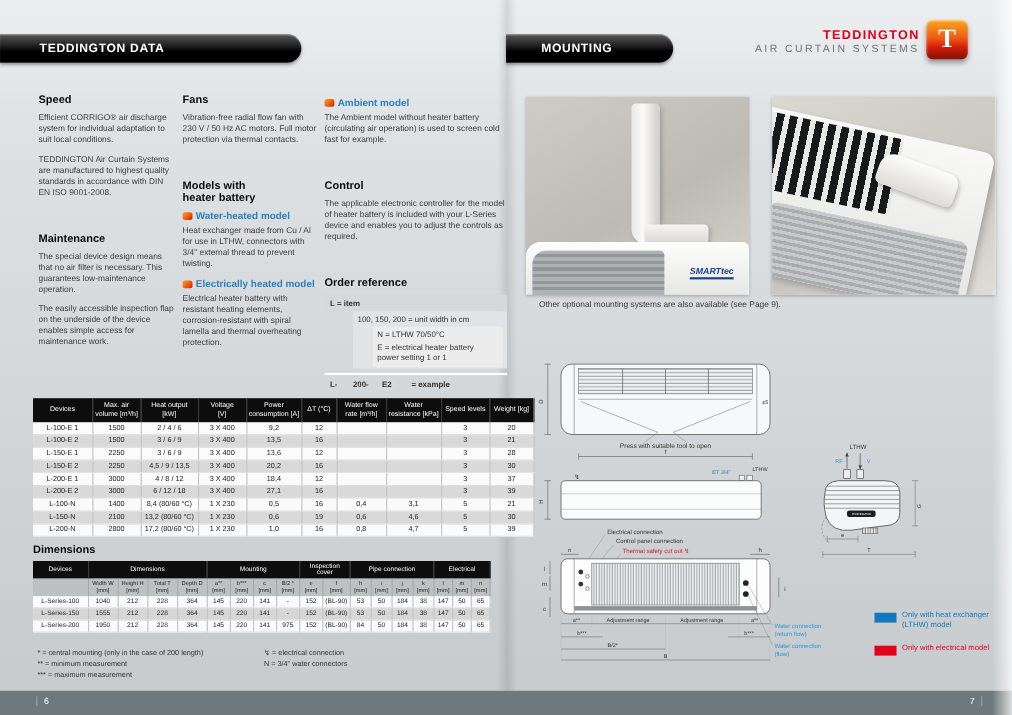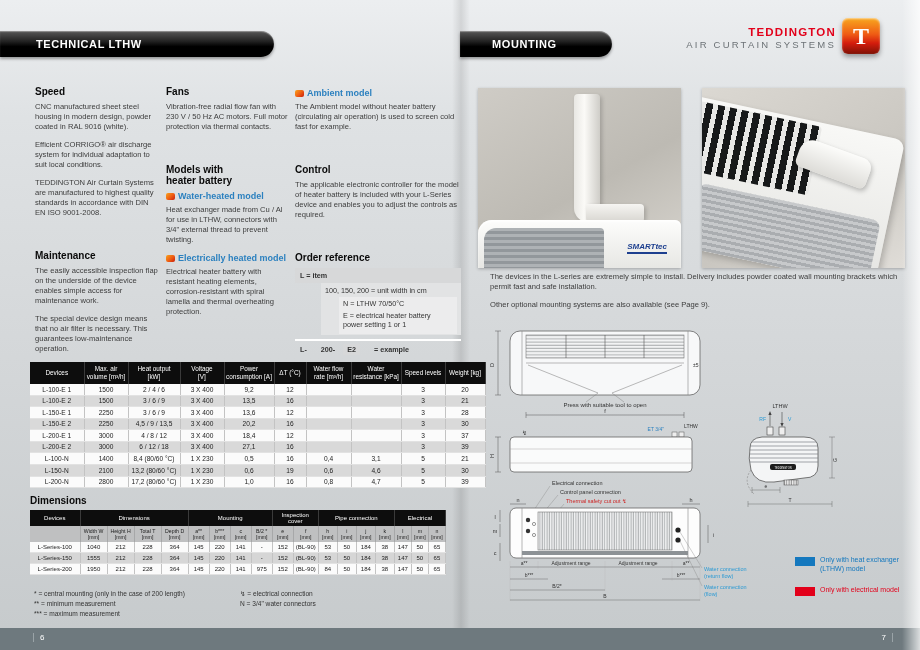--- a/index.html
+++ b/index.html
@@ -104,37 +104,36 @@
   .pnum{position:absolute;top:5px;}
   #pnum-l{left:33px;border-left:1px solid #9aa3a7;padding-left:6px;}
   #pnum-r{right:27px;border-right:1px solid #9aa3a7;padding-right:6px;}
 </style>
 </head>
 <body>
 
 <div id="spread">
   <div class="gutter"></div>
 
-  <div id="hdr-left" class="hdr-bar">TECHNICAL LTHW</div>
+  <div id="hdr-left" class="hdr-bar">TEDDINGTON DATA</div>
   <div id="hdr-right" class="hdr-bar">MOUNTING</div>
 
   <div class="brand">
     <div class="brand-name">TEDDINGTON</div>
     <div class="brand-tag">AIR CURTAIN SYSTEMS</div>
   </div>
   <div class="logo">T</div>
 
   <div id="col1" class="tcol">
     <h3>Speed</h3>
-    <p>CNC manufactured sheet steel housing in modern design, powder coated in RAL 9016 (white).</p>
     <p>Efficient CORRIGO® air discharge system for individual adaptation to suit local conditions.</p>
     <p>TEDDINGTON Air Curtain Systems are manufactured to highest quality standards in accordance with DIN EN ISO 9001-2008.</p>
     <h3 class="sp">Maintenance</h3>
+    <p>The special device design means that no air filter is necessary. This guarantees low-maintenance operation.</p>
     <p>The easily accessible inspection flap on the underside of the device enables simple access for maintenance work.</p>
-    <p>The special device design means that no air filter is necessary. This guarantees low-maintenance operation.</p>
   </div>
 
   <div id="col2" class="tcol">
     <h3>Fans</h3>
     <p>Vibration-free radial flow fan with 230 V / 50 Hz AC motors. Full motor protection via thermal contacts.</p>
     <h3 class="sp" style="white-space:pre-line">Models with
 heater battery</h3>
     <div class="bluehead">
       <span class="chip"></span>
       <span>Water-heated model</span>
@@ -473,21 +472,20 @@
   </div>
   <div id="photo2" class="photo">
     <div class="dev2-top">
       <div class="dev2-grille"></div>
       <div class="dev2-front"></div>
       <div class="dev2-clamp"></div>
     </div>
   </div>
 
   <div class="captions">
-    <p>The devices in the L-series are extremely simple to install. Delivery includes powder coated wall mounting brackets which permit fast and safe installation.</p>
     <p>Other optional mounting systems are also available (see Page 9).</p>
   </div>
 
   <svg style="position:absolute;left:486px;top:325px" width="300" height="300" viewBox="0 0 300 300">
     <defs>
       <pattern id="hl" width="4" height="3.2" patternUnits="userSpaceOnUse">
           <rect width="4" height="3.2" fill="#f2f3f4"></rect>
           <line x1="0" y1="1" x2="4" y2="1" stroke="#7d8286" stroke-width="0.7"></line>
         </pattern>
       <pattern id="vl" width="2.4" height="4" patternUnits="userSpaceOnUse">

